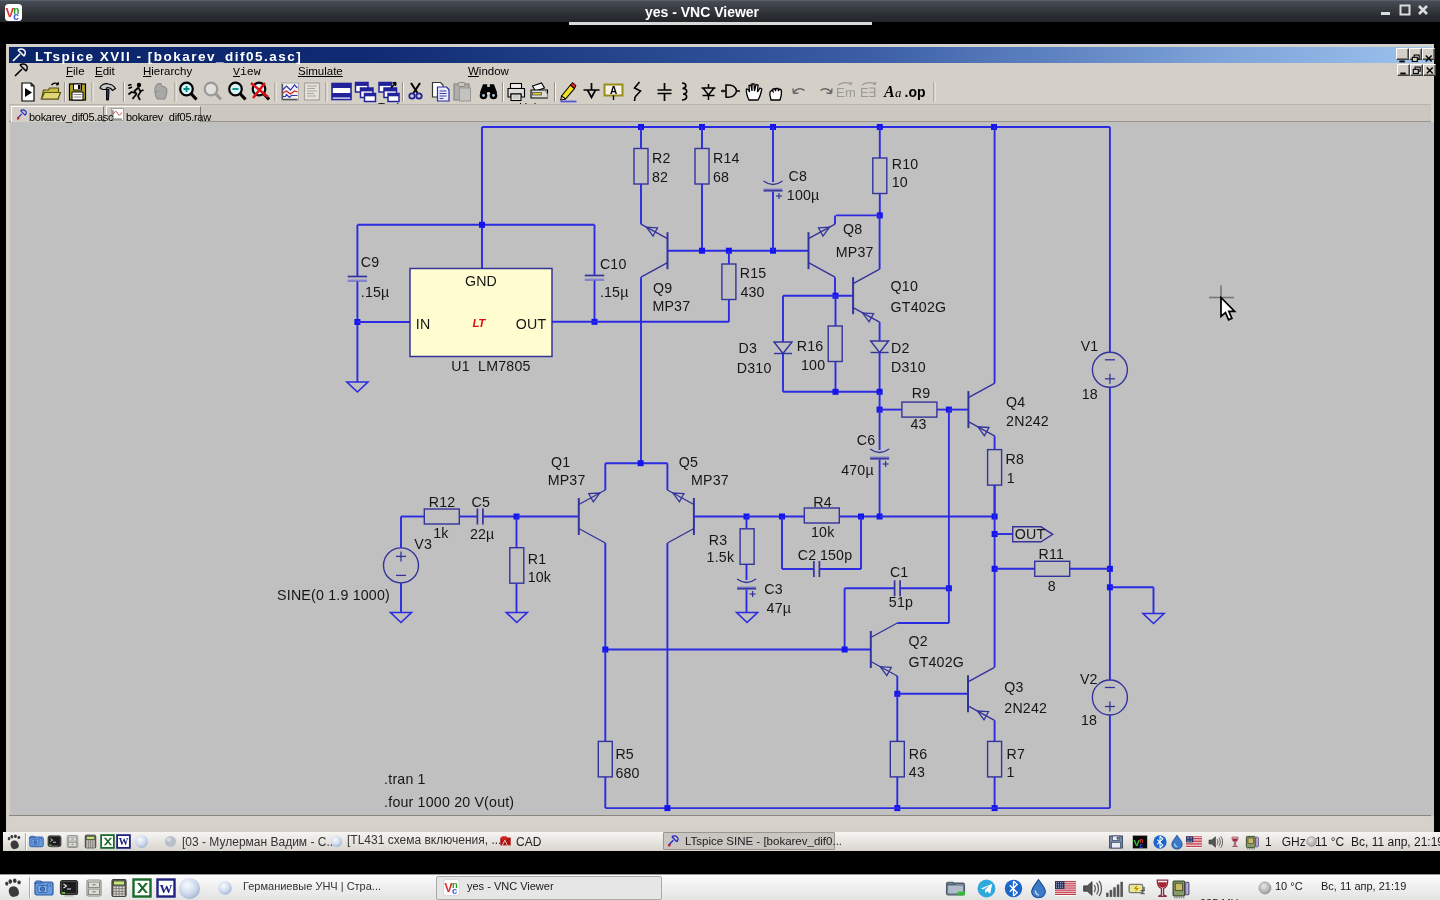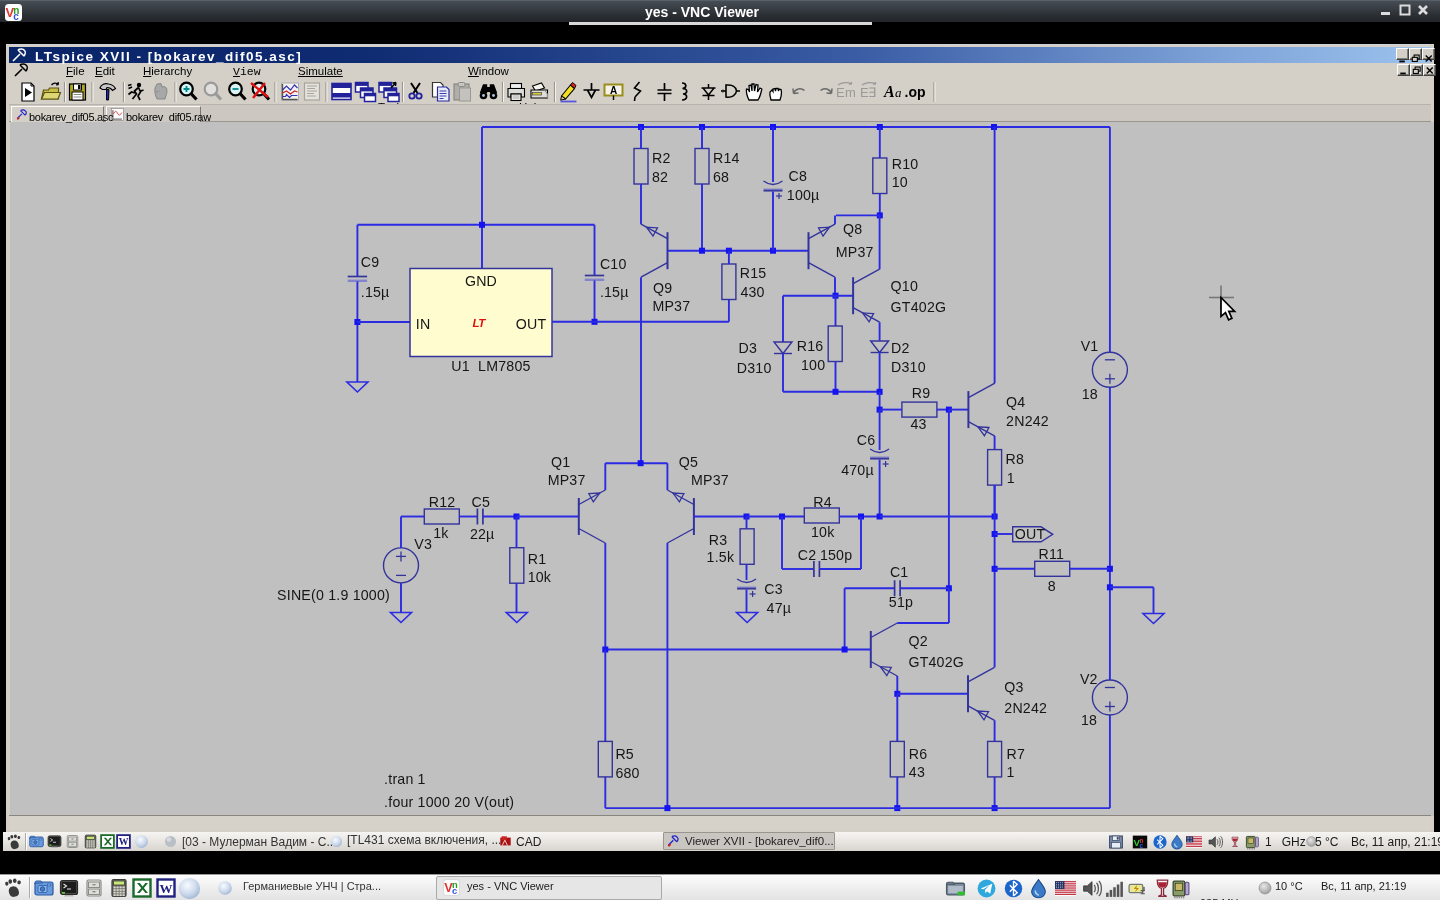--- a/index.html
+++ b/index.html
@@ -696,21 +696,21 @@
       <rect x="2" y="4" width="16" height="12" fill="#aa1111"></rect>
       <rect x="4" y="2" width="8" height="6" fill="#cc2222"></rect>
       <path d="M5 16 L9 8 L13 16" stroke="#fff" stroke-width="1.2" fill="none"></path>
     </svg>
     <div class="ib" style="left:513px;top:3px;color:#222;">CAD</div>
     <div style="position:absolute;left:660px;top:0px;width:172px;height:18px;background:#c9c5c0;border:1px solid #9a968e;border-radius:1px;"></div>
     <svg style="position:absolute;left:664px;top:2px;" width="14" height="14" viewBox="0 0 20 20">
       <path d="M2 16 L9 9 M7 4 L14 11 M7 4 C9.5 2 13 2.5 14.8 5 M14 11 C16 9 16.5 6.5 14.8 5" stroke="#2222cc" stroke-width="1.8" fill="none"></path>
       <path d="M1 16.5 L4 13.5 L6 15.5 L3 18.5 Z" fill="#cc2222"></path>
     </svg>
-    <div class="ib" style="left:682px;top:3px;font-size:11.5px;color:#222;">Viewer XVII - [bokarev_dif0...</div>
+    <div class="ib" style="left:682px;top:3px;font-size:11.5px;color:#222;">LTspice SINE - [bokarev_dif0...</div>
     <svg style="position:absolute;left:1103px;top:2px;" width="20" height="16" viewBox="0 0 20 20">
       <rect x="2" y="2.5" width="16" height="15" fill="#7a8ba8" stroke="#3a4a68" stroke-width="1.3"></rect>
       <rect x="5.5" y="2.5" width="9" height="5.5" fill="#e8ecf4" stroke="#3a4a68" stroke-width="0.9"></rect>
       <rect x="4.5" y="10.5" width="11" height="7" fill="#e8ecf4" stroke="#3a4a68" stroke-width="0.9"></rect>
       <rect x="11" y="3.4" width="2.4" height="3.6" fill="#3a4a68"></rect>
     </svg>
     <svg style="position:absolute;left:1129px;top:2px;" width="16" height="16" viewBox="0 0 20 20">
       <rect x="1" y="2" width="18" height="16" fill="#0a0a0a"></rect>
       <text x="2" y="14.5" font-size="12" font-weight="bold" fill="#33cc33" font-family="Liberation Sans">V</text>
       <text x="9.5" y="11" font-size="8" font-weight="bold" fill="#dd3333" font-family="Liberation Sans">n</text>
@@ -774,21 +774,21 @@
     <div class="ib" style="left:1262px;top:3px;">1&nbsp;&nbsp;&nbsp;GHz</div>
     <svg style="position:absolute;left:1302px;top:3px;" width="13" height="13" viewBox="0 0 20 20">
       <defs>
         <radialGradient id="bll" cx="0.4" cy="0.35" r="0.7">
           <stop offset="0" stop-color="#e8e8e8"></stop>
           <stop offset="1" stop-color="#9a9a9a"></stop>
         </radialGradient>
       </defs>
       <circle cx="10" cy="10" r="7.5" fill="url(#bll)" stroke="#8a8a8a" stroke-width="0.8"></circle>
     </svg>
-    <div class="ib" style="left:1312px;top:3px;">5 °C</div>
+    <div class="ib" style="left:1312px;top:3px;">11 °C</div>
     <div class="ib" style="left:1348px;top:3px;">Вс, 11 апр, 21:19</div>
   </div>
 <div id="outerbar">
     <svg style="position:absolute;left:3px;top:3px;" width="20" height="20" viewBox="3 2 15 17">
       <path d="M11 9 C8 9 6.5 11.5 7 14 C7.3 16.5 9 18.5 11.5 18 C14.5 17.5 16 16.5 15.5 13.5 C15 11 13.5 9 11 9 Z M5.5 8.5 C6.3 8.3 6.8 7.4 6.6 6.5 C6.4 5.6 5.6 5 4.9 5.2 C4.1 5.4 3.7 6.3 3.9 7.2 C4.1 8.1 4.8 8.7 5.5 8.5 Z M8.5 6.8 C9.4 6.6 9.9 5.6 9.7 4.6 C9.5 3.6 8.7 2.9 7.9 3.1 C7 3.3 6.5 4.3 6.7 5.3 C6.9 6.3 7.7 7 8.5 6.8 Z M12 6.2 C12.9 6.2 13.6 5.3 13.6 4.3 C13.6 3.3 12.9 2.4 12 2.4 C11.1 2.4 10.4 3.3 10.4 4.3 C10.4 5.3 11.1 6.2 12 6.2 Z M15.3 7.4 C16.1 7.6 16.9 7 17.1 6.1 C17.3 5.2 16.8 4.3 16 4.1 C15.2 3.9 14.4 4.5 14.2 5.4 C14 6.3 14.5 7.2 15.3 7.4 Z" fill="#3a3a3a"></path>
     </svg>
     <div style="position:absolute;left:29px;top:2px;width:1px;height:21px;background:#aaa;"></div>
     <div style="position:absolute;left:30px;top:2px;width:1px;height:21px;background:#fff;"></div>
     <svg style="position:absolute;left:34px;top:3px;" width="20" height="20" viewBox="0 0 20 20">
       <rect x="1" y="4" width="18" height="13" rx="2" fill="#6699dd" stroke="#2a5aa0" stroke-width="1.2"></rect>

